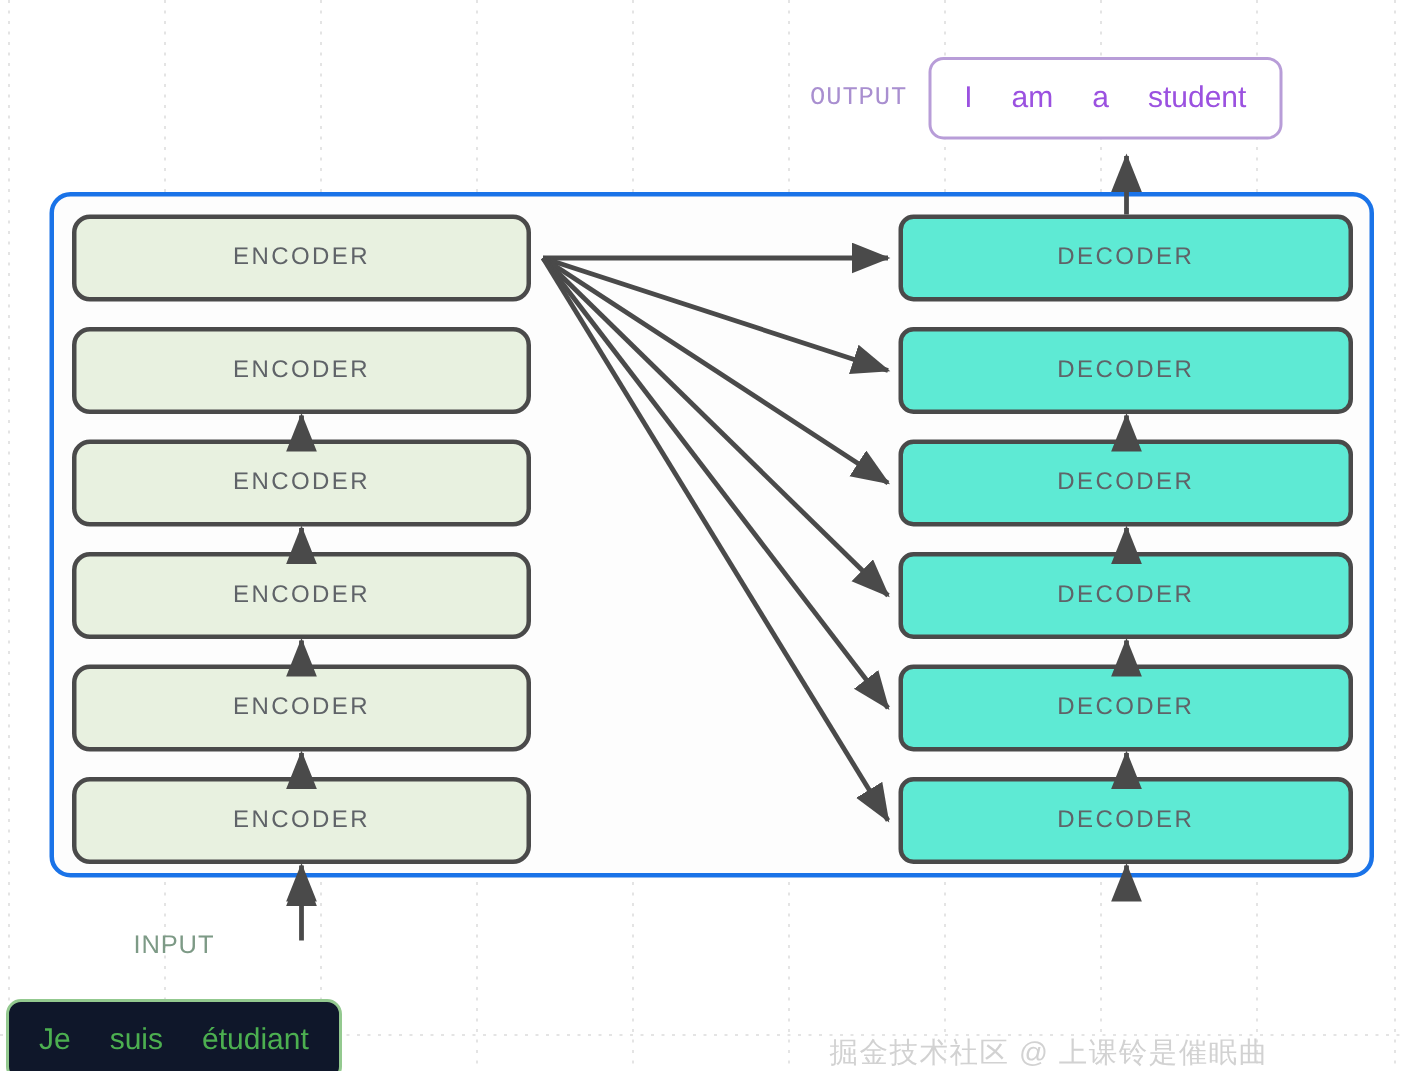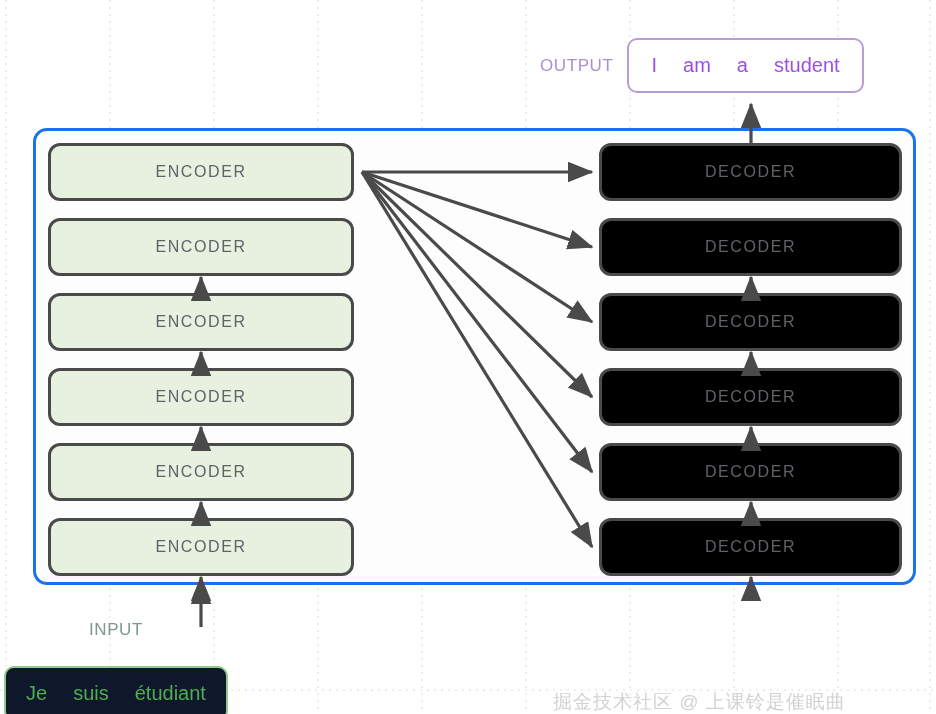--- a/index.html
+++ b/index.html
@@ -37,20 +37,21 @@
     left: 540px;
     top: 38px;
     display: flex;
     align-items: center;
     gap: 14px;
   }
   #output-label {
     font-size: 17px;
     letter-spacing: 0.6px;
     color: #a98fd0;
+    font-family: Liberation Mono, monospace;
   }
   #output-box {
     border: 2px solid #b89dd8;
     border-radius: 10px;
     background: #ffffff;
     padding: 14px 22px;
     display: flex;
     align-items: baseline;
     gap: 26px;
   }
@@ -120,21 +121,21 @@
     align-items: center;
     justify-content: center;
     box-sizing: border-box;
   }
   .block .lbl {
     font-size: 16px;
     letter-spacing: 1.6px;
     color: #5f6368;
   }
   .enc { background: #e8f1e0; }
-  .dec { background: #000000; }
+  .dec { background: #5eead4; border-radius: 10px; }
 
   
   #watermark {
     position: absolute;
     left: 553px;
     top: 668px;
     font-size: 19px;
     color: #d2d2d2;
     letter-spacing: 1px;
     white-space: nowrap;

